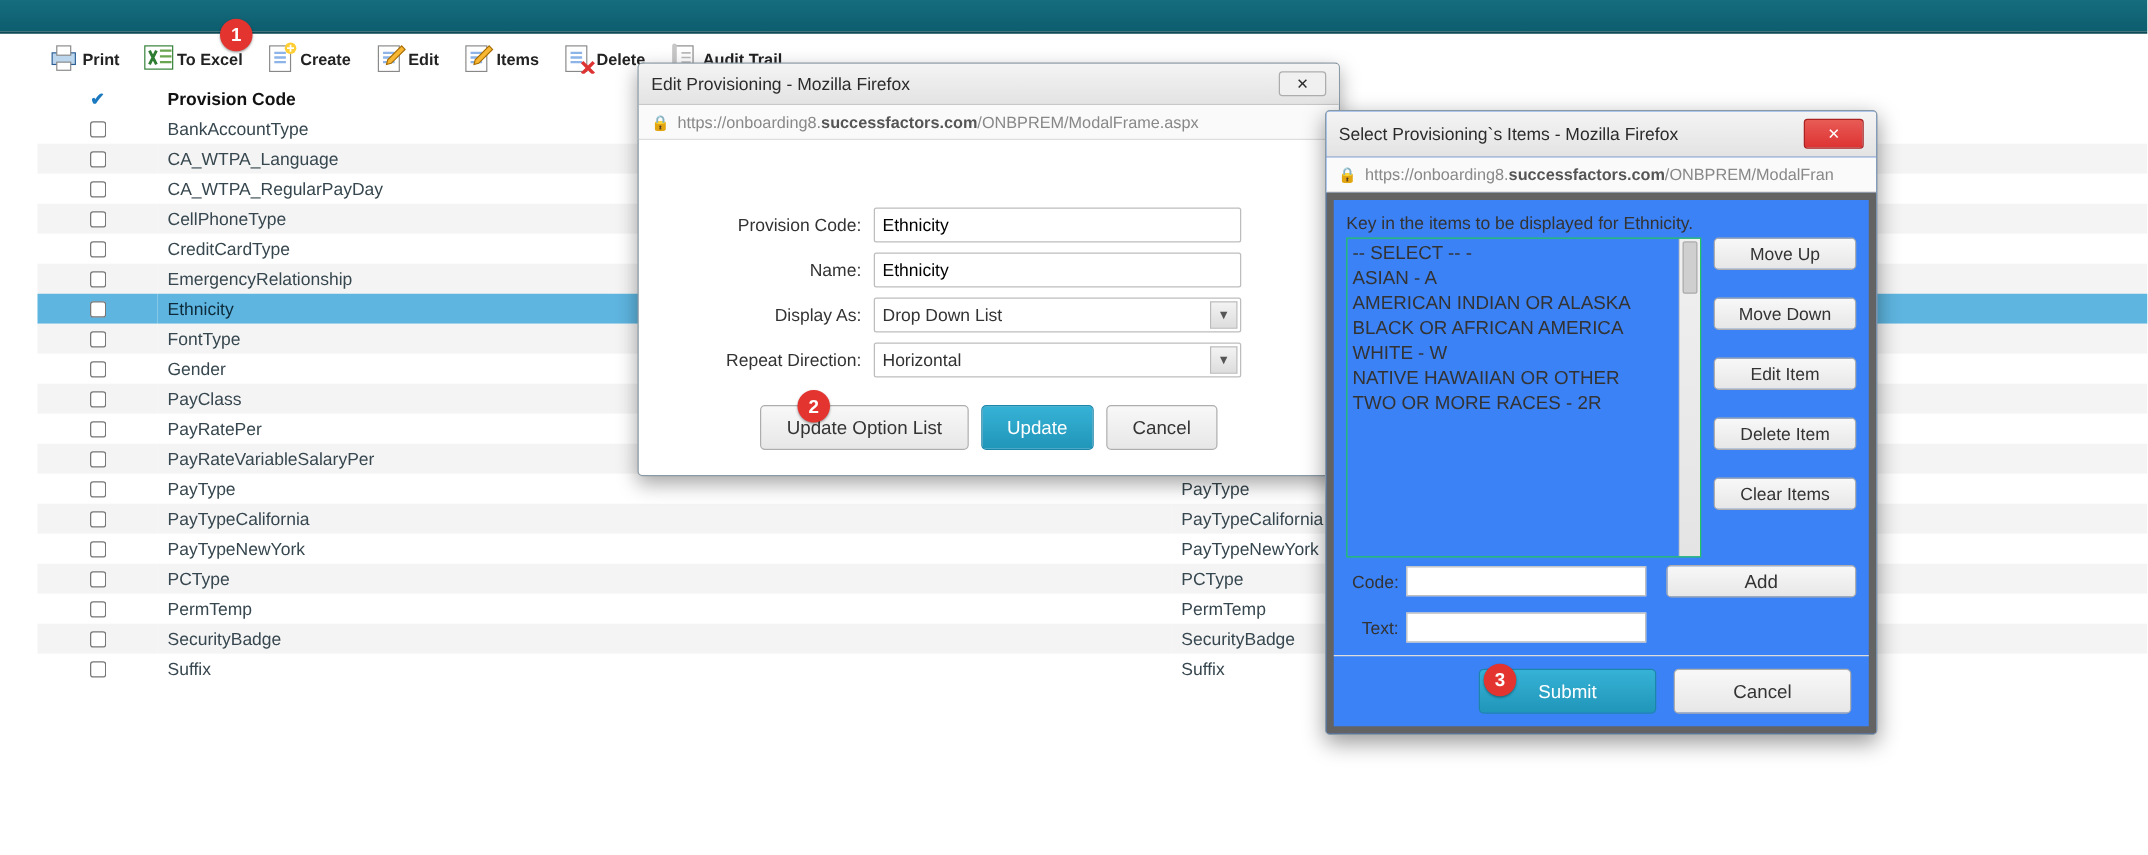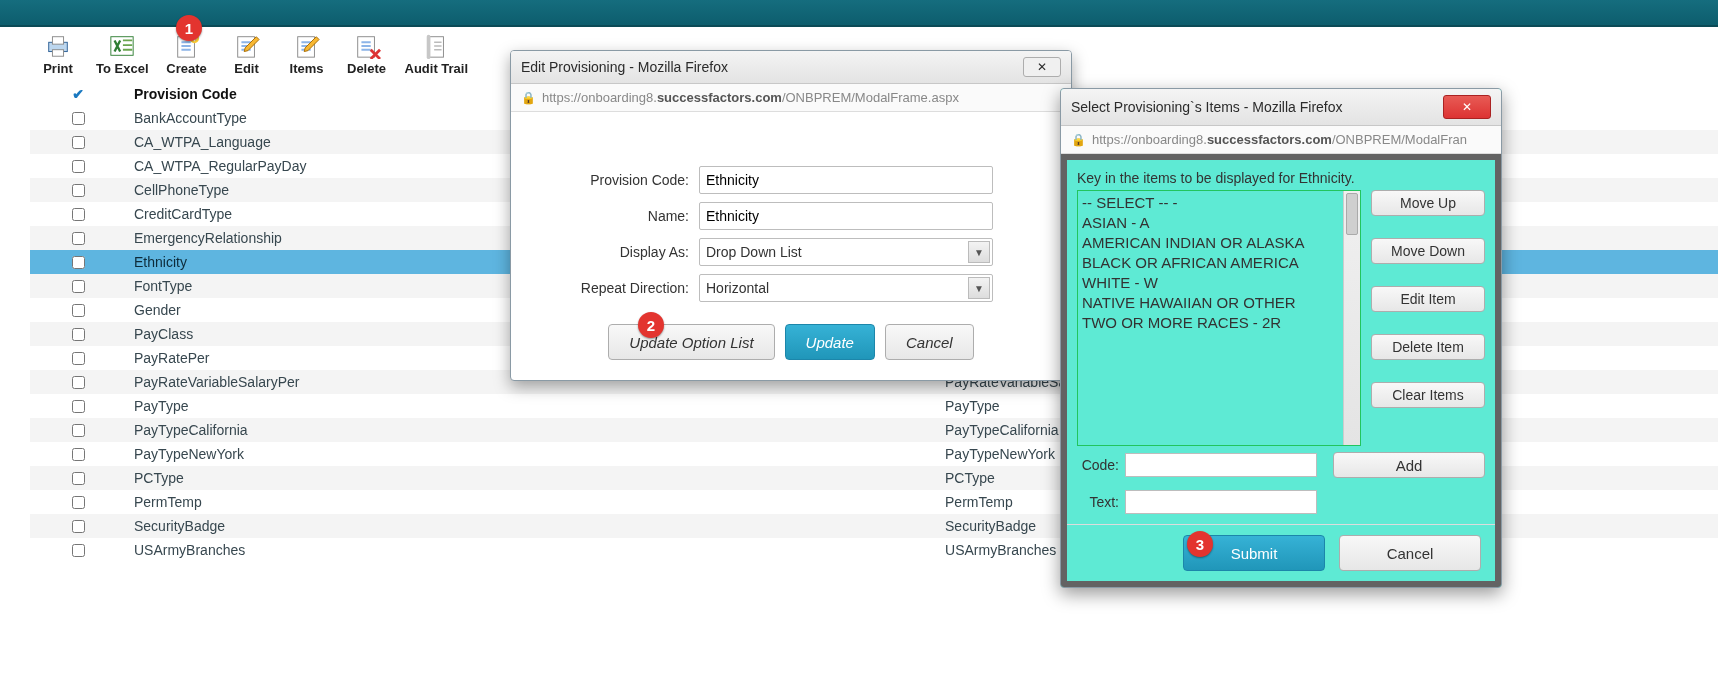--- a/index.html
+++ b/index.html
@@ -1,20 +1,20 @@
 <!DOCTYPE html>
 <html><head>
 <meta charset="utf-8">
 <style>
   html, body { margin:0; padding:0; font-family: "Segoe UI", Tahoma, sans-serif; font-size:14px; color:#333; background:#fff; }
   .page { width:1718px; height:684px; position:relative; overflow:hidden; }
   .top-band { background:#0e6e7e; background:linear-gradient(#156d7e,#0d5d6d); height:25px; }
   .app-body { background:#fff; border-top:2px solid #0b4a56; padding:6px 0 0 30px; }
   .toolbar { display:flex; gap:4px; align-items:flex-end; padding-bottom:6px; }
-  .tb-item { display:flex; flex-direction:column; align-items:center; width:auto; min-width:44px; padding:0 6px; cursor:pointer; font-size:13px; color:#222; font-weight:700; }
+  .tb-item { display:flex; align-items:center; width:auto; min-width:44px; padding:0 6px; cursor:pointer; font-size:13px; color:#222; font-weight:700; }
   .tb-item svg { width:30px; height:26px; margin-bottom:2px; }
   .red-dot { position:absolute; width:26px; height:26px; border-radius:50%; background:#e3342f; color:#fff; font-weight:700; display:flex; align-items:center; justify-content:center; font-size:15px; box-shadow:0 1px 2px rgba(0,0,0,.4); z-index:5; }
   .grid { width:100%; border-collapse:collapse; }
   .grid tr { height:24px; }
   .grid tr:nth-child(even) td { background:#f4f4f4; }
   .grid tr:nth-child(odd) td { background:#fff; }
   .grid td { padding:0 8px; white-space:nowrap; color:#37474f; font-size:14px; }
   .grid td.chk { width:80px; text-align:center; }
   .grid tr.header td { font-weight:700; color:#111; background:#fff !important; }
   .grid tr.selected td { background:#5eb5e0 !important; color:#0d2b3a; }
@@ -29,25 +29,25 @@
   .dlg-url { background:#fafafa; border-bottom:1px solid #ddd; padding:6px 10px; font-size:13px; color:#888; display:flex; align-items:center; gap:6px; }
   .dlg-url .lock { font-size:12px; color:#999; }
   .dlg-url strong.host { font-weight:600; color:#555; }
   .url-rest { color:#888; }
   .dlg-body { padding:24px 28px 14px; position:relative; }
   .form-row { display:flex; align-items:center; margin-bottom:8px; }
   .form-row label { width:150px; text-align:right; padding-right:10px; color:#333; }
   .form-row input[type=text], .form-row .select { width:280px; height:26px; border:1px solid #bdbdbd; border-radius:2px; padding:0 6px; font-size:14px; background:#fff; }
   .select { display:flex; align-items:center; justify-content:space-between; }
   .select .arrow { font-size:10px; color:#555; background:linear-gradient(#f3f3f3,#ddd); border:1px solid #bbb; width:20px; height:20px; display:flex; align-items:center; justify-content:center; margin-right:-4px; }
-  .dlg-buttons { display:flex; gap:10px; justify-content:center; padding:14px 0 6px;font-style:italic; }
+  .dlg-buttons { display:flex; gap:10px; justify-content:center; padding:14px 0 6px; }
   .btn { height:34px; padding:0 20px; border-radius:4px; border:1px solid #adadad; background:linear-gradient(#f8f8f8,#e7e7e7); font-size:15px; color:#333; cursor:pointer; display:flex; align-items:center; }
   .btn.primary { background:linear-gradient(#36b2d6,#2096b9); border-color:#1c86aa; color:#fff; }
 
-  .dialog2 { position:absolute; width:440px; border:1px solid #8a9aa5; border-radius:4px; box-shadow:0 6px 18px rgba(0,0,0,.4); overflow:hidden; background:#5eead4; }
+  .dialog2 { position:absolute; width:440px; border:1px solid #8a9aa5; border-radius:4px; box-shadow:0 6px 18px rgba(0,0,0,.4); overflow:hidden; background:#3b82f6; }
   .dlg2-inner-border { border:6px solid #636363; margin:0; }
   .dlg2-body { padding:10px; }
   .dlg2-top { display:flex; gap:10px; }
   .items-box { flex:1; border:1px solid #22c55e; height:250px; overflow:hidden; font-size:15px; line-height:20px; padding:2px 4px; position:relative; }
   .items-box .scrollbar { position:absolute; right:0; top:0; width:16px; height:100%; background:linear-gradient(#f0f0f0,#e4e4e4); border-left:1px solid #ccc; }
   .items-box .scrollbar .thumb { position:absolute; top:2px; left:2px; right:2px; height:40px; background:#cfcfcf; border:1px solid #aaa; border-radius:2px; }
   .items-box .item { white-space:nowrap; }
   .side-btns { display:flex; flex-direction:column; gap:22px; }
   .side-btns .btn { height:24px; width:112px; justify-content:center; font-size:14px; padding:0; border-radius:4px; }
   .tc-row { display:flex; align-items:center; gap:6px; margin-top:12px; }
@@ -223,22 +223,22 @@
             <td>PermTemp</td>
             <td class="code2">PermTemp</td>
           </tr>
           <tr>
             <td class="chk"><input type="checkbox" style=""></td>
             <td>SecurityBadge</td>
             <td class="code2">SecurityBadge</td>
           </tr>
           <tr>
             <td class="chk"><input type="checkbox" style=""></td>
-            <td>USArmyBranches</td>
-            <td class="code2">USArmyBranches</td>
+            <td>Suffix</td>
+            <td class="code2">Suffix</td>
           </tr>
         </tbody>
     </table>
   </div>
 
   <div class="dialog" style="left:510px; top:50px; width:560px;">
     <div class="dlg-title">
       <span>Edit Provisioning - Mozilla Firefox</span>
       <span class="dlg-close">✕</span>
     </div>

